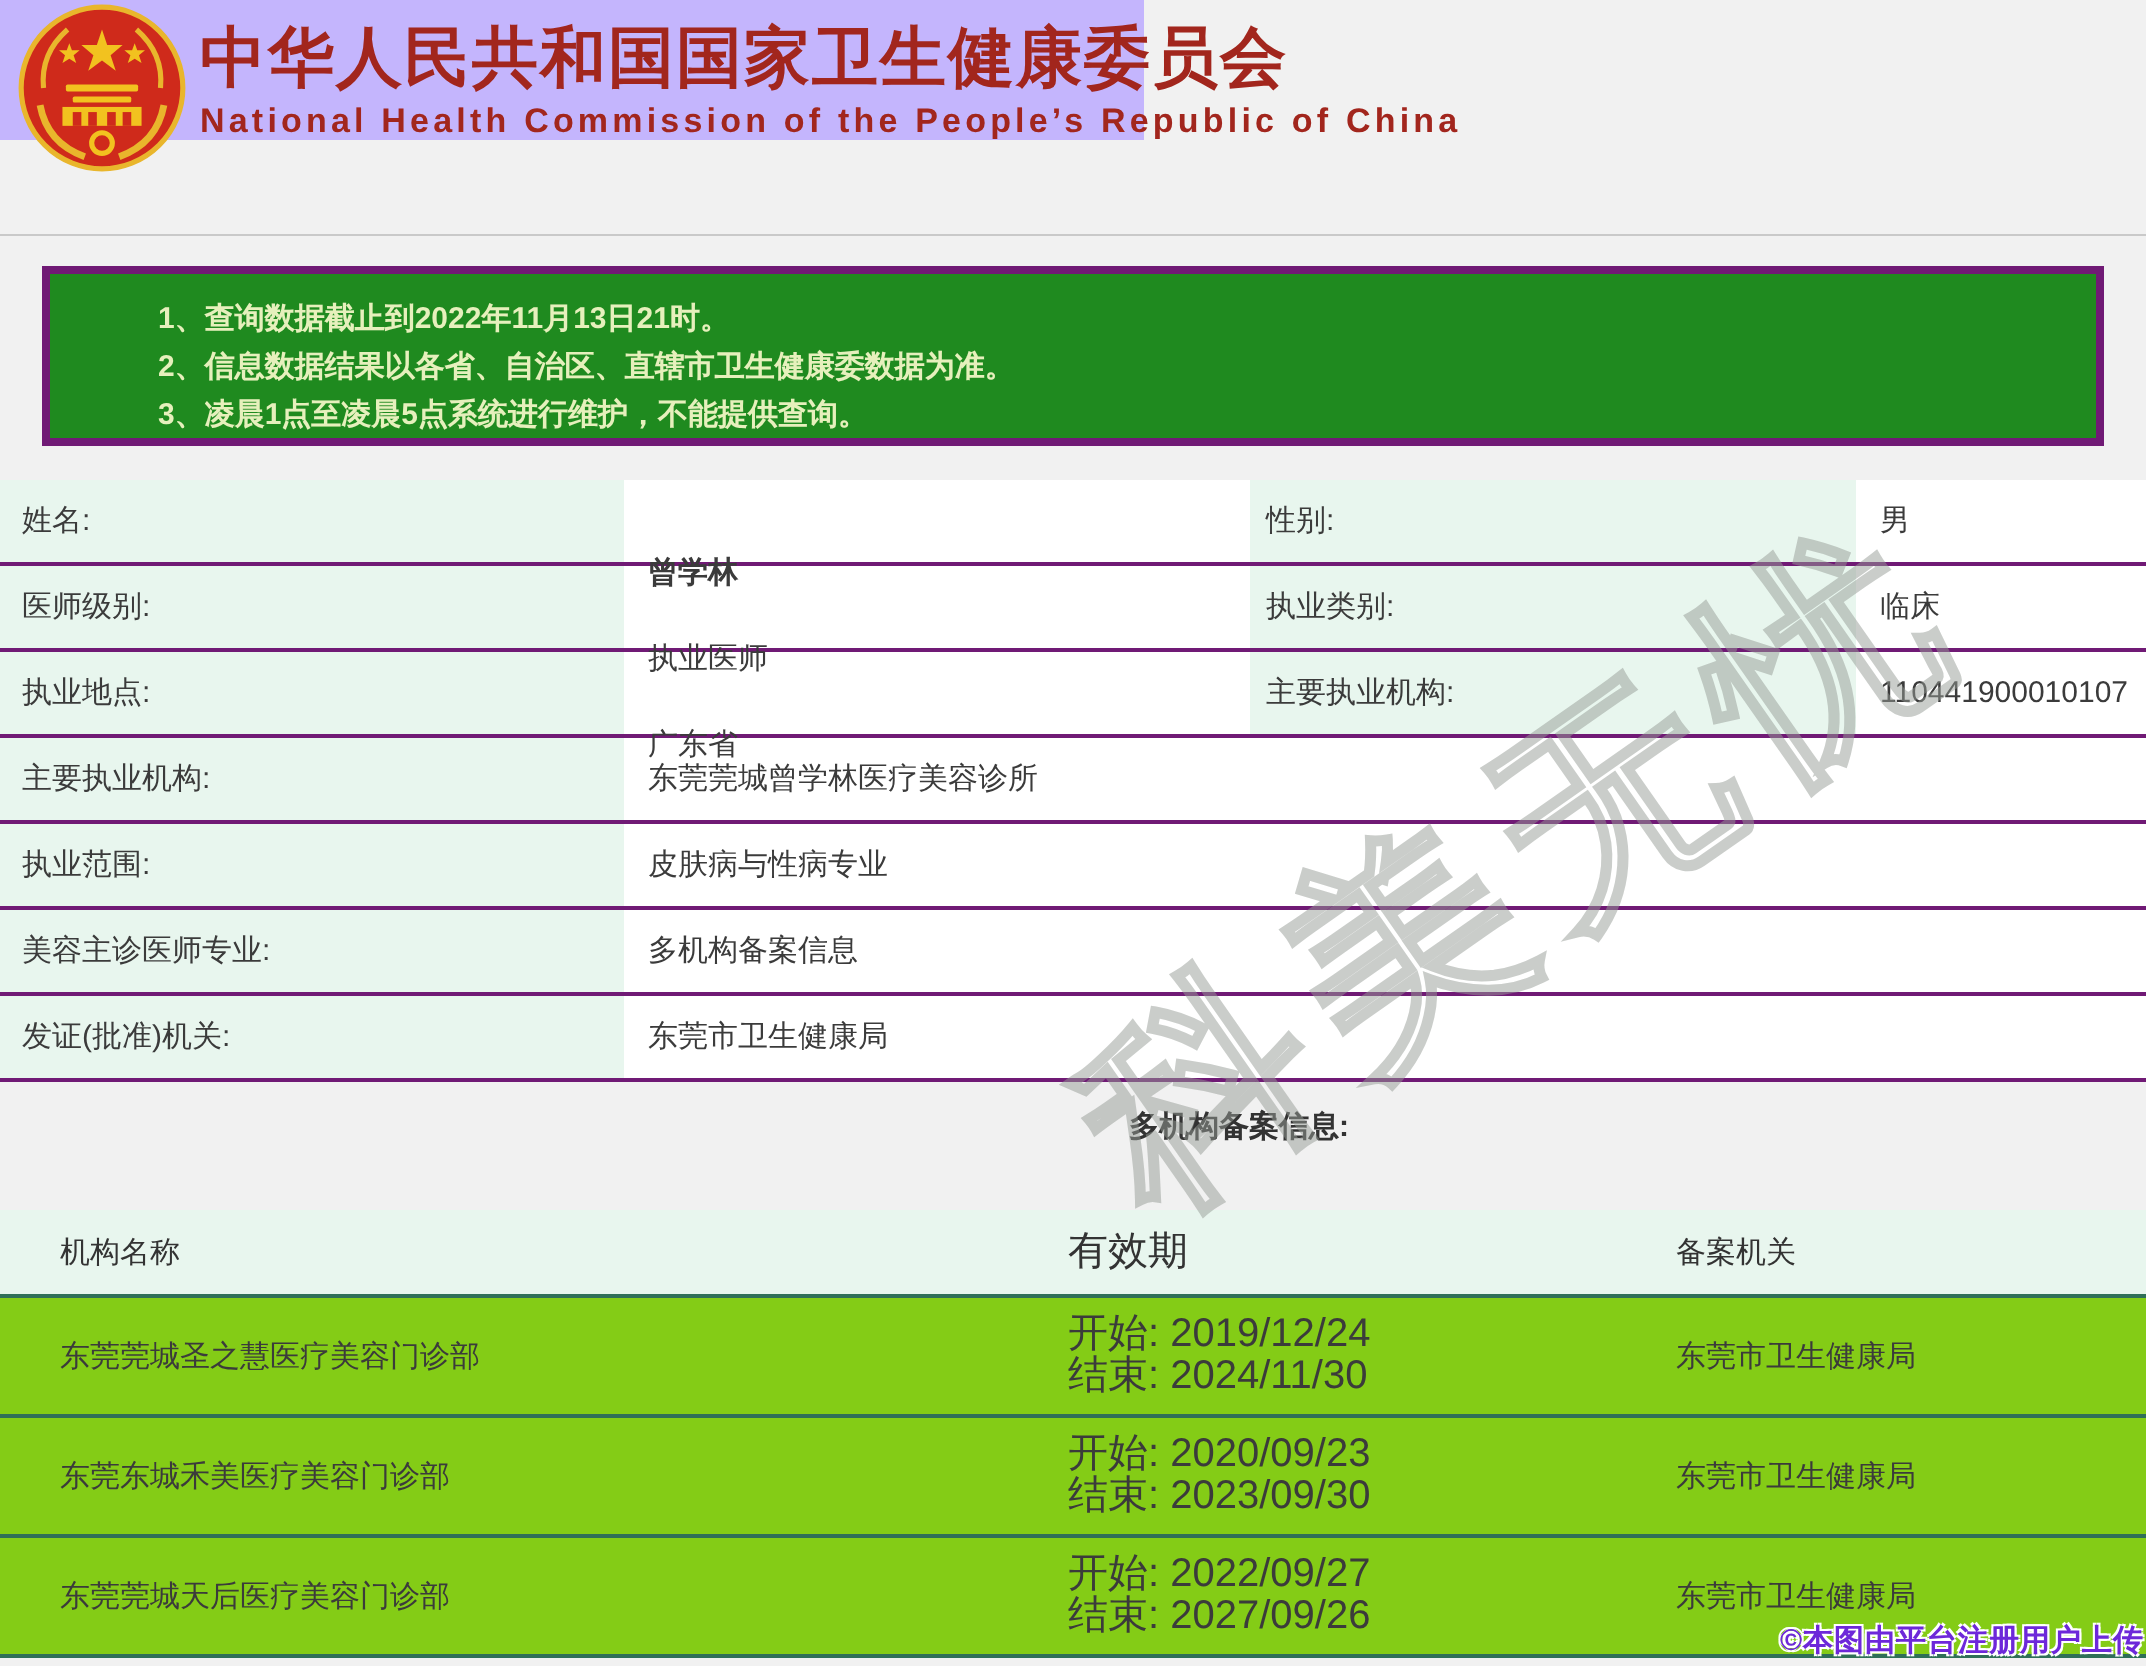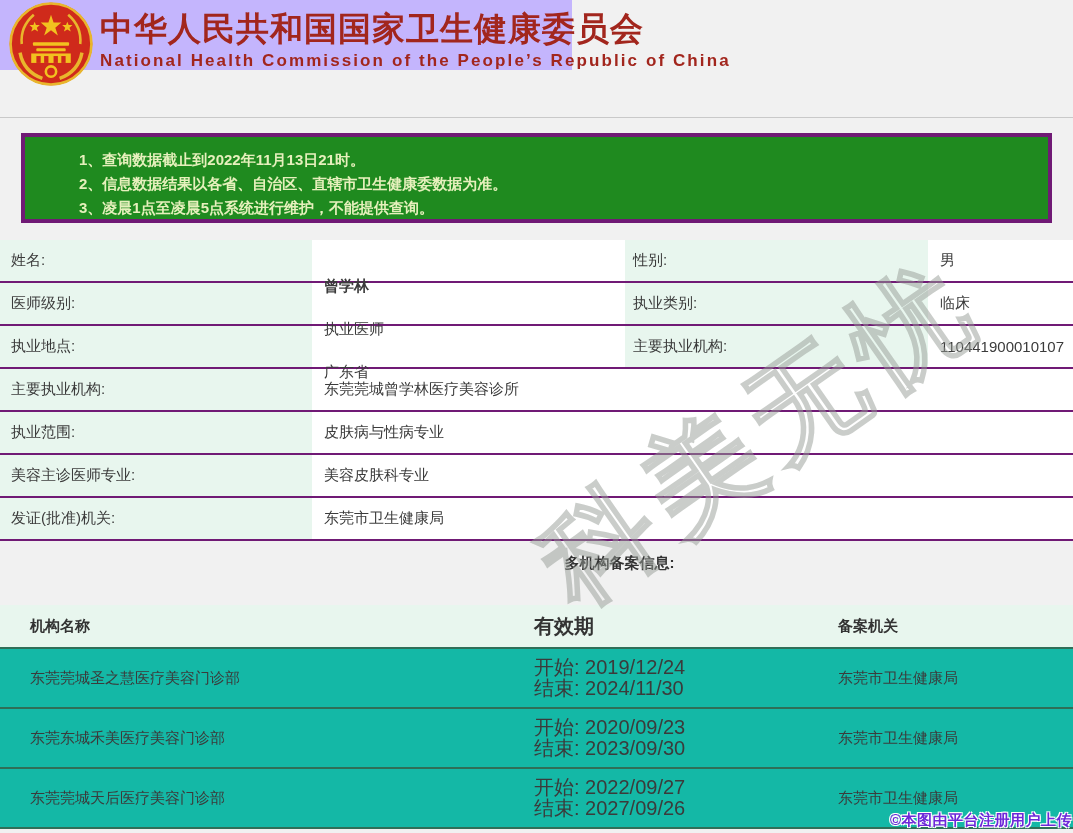--- a/index.html
+++ b/index.html
@@ -29,22 +29,22 @@
   .w-l2 { width:303px; padding-left:8px; } .w-v2 { flex:1; padding-left:9px; }
   .w-span { flex:1; padding-left:9px; }
   .bold { font-weight:bold; }
 
   
   .section-title { position:absolute; left:0; top:554px; width:1073px; text-align:center;
                    transform:translateX(83px); font-size:15px; font-weight:bold; color:#333; }
 
   
   .reg-table { position:absolute; left:0; top:605px; width:1073px; }
-  .reg-row { display:flex; background:#14b8a6; border-bottom:2px solid #2f6f58; align-items:center; }
-  .reg-head { background:#e8f6ee; height:44px; font-weight:bold; }
+  .reg-row { display:flex; background:#84cc16; border-bottom:2px solid #2f6f58; align-items:center; }
+  .reg-head { background:#e8f6ee; height:44px; font-weight:normal; }
   .reg-data { height:60px; }
   .rc1 { width:534px; padding-left:30px; font-size:15px; color:#3b3b3b; }
   .rc2 { width:304px; font-size:20px; color:#3b3b3b; line-height:21px; }
   .rc3 { flex:1; font-size:15px; color:#3b3b3b; }
   .reg-head .rc1,.reg-head .rc2,.reg-head .rc3 { color:#333; }
 
   
   .watermark { position:absolute; left:500px; top:352px; width:530px; height:130px;
                transform:rotate(-35deg); font-size:112px; font-weight:bold; letter-spacing:14px;
                color:transparent; -webkit-text-stroke:2px rgba(150,156,150,.5);
@@ -115,21 +115,21 @@
     <div class="info-row">
       <div class="cell lbl w-l1">主要执业机构:</div>
       <div class="cell w-span">东莞莞城曾学林医疗美容诊所</div>
     </div>
     <div class="info-row">
       <div class="cell lbl w-l1">执业范围:</div>
       <div class="cell w-span">皮肤病与性病专业</div>
     </div>
     <div class="info-row">
       <div class="cell lbl w-l1">美容主诊医师专业:</div>
-      <div class="cell w-span">美容皮肤科专业</div>
+      <div class="cell w-span">多机构备案信息</div>
     </div>
     <div class="info-row">
       <div class="cell lbl w-l1">发证(批准)机关:</div>
       <div class="cell w-span">东莞市卫生健康局</div>
     </div>
   </div>
 
   <div class="section-title">多机构备案信息:</div>
 
   <div class="reg-table">

